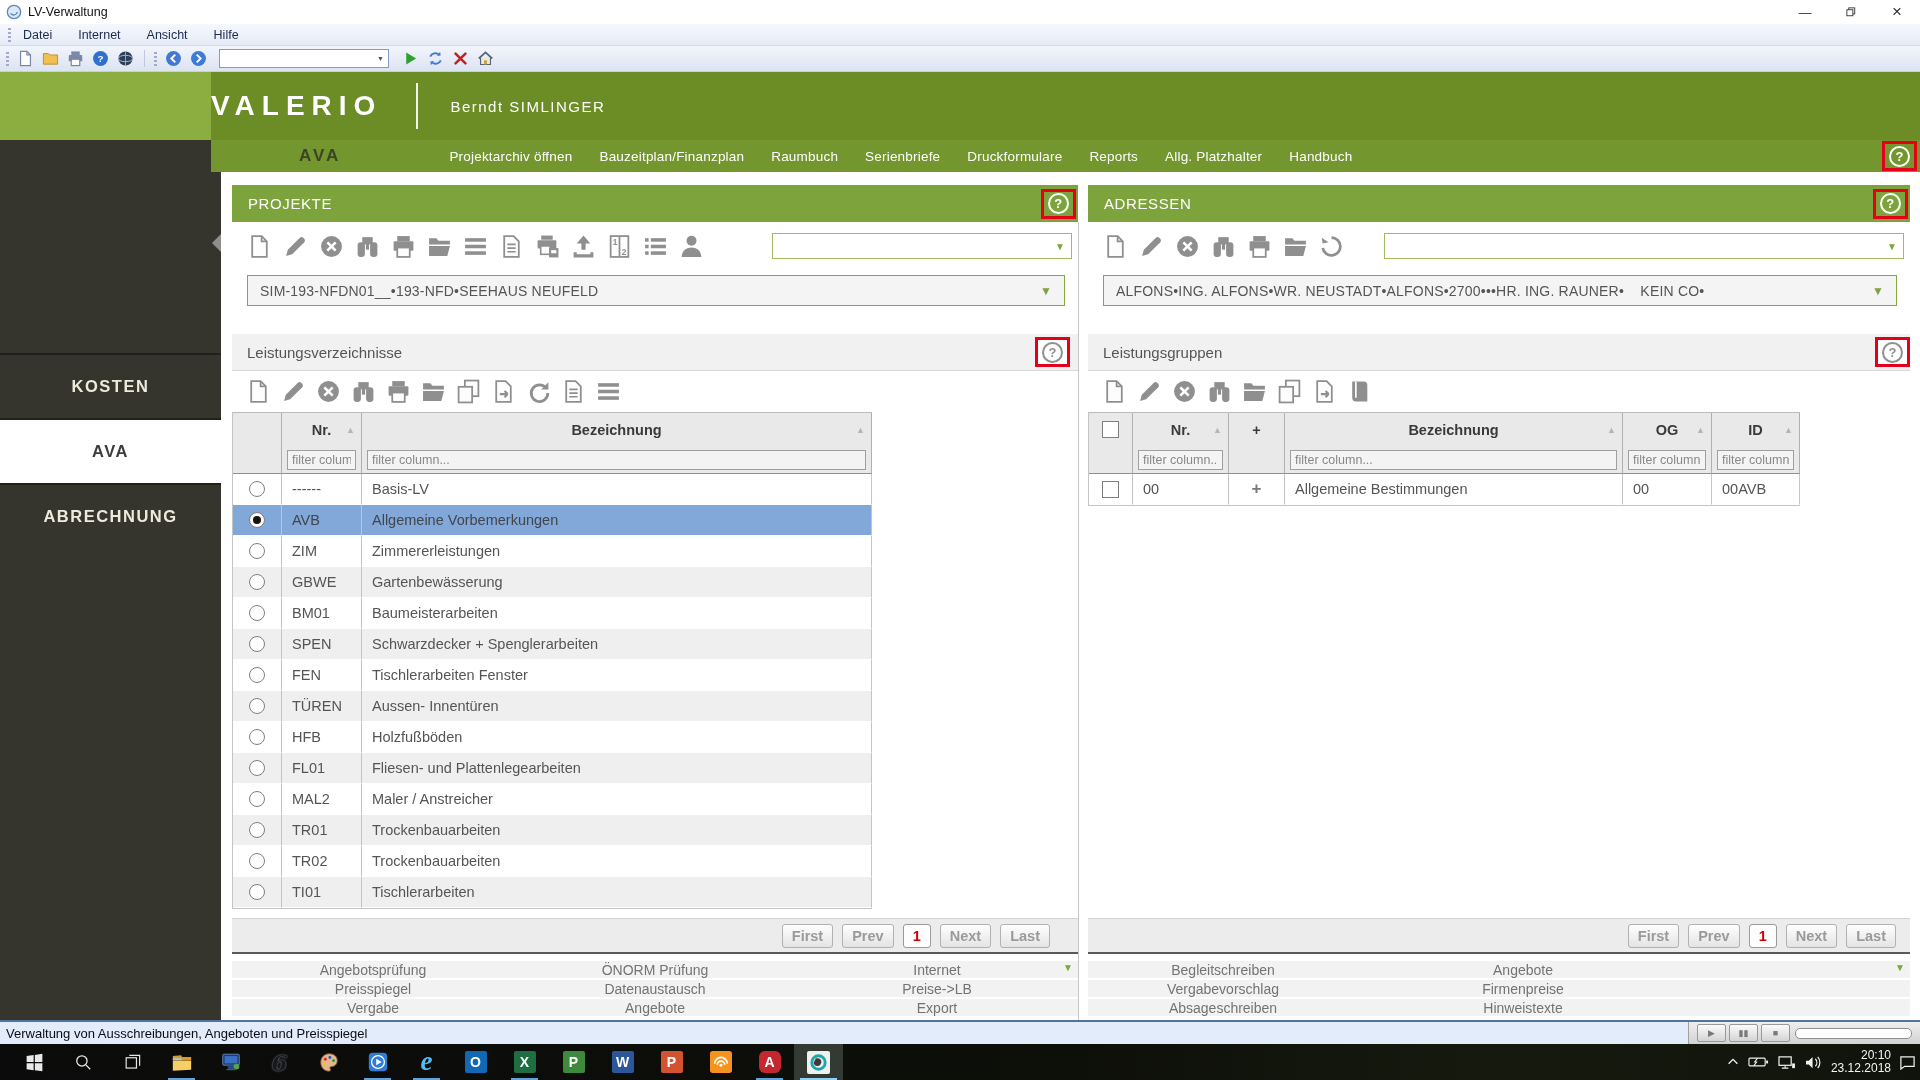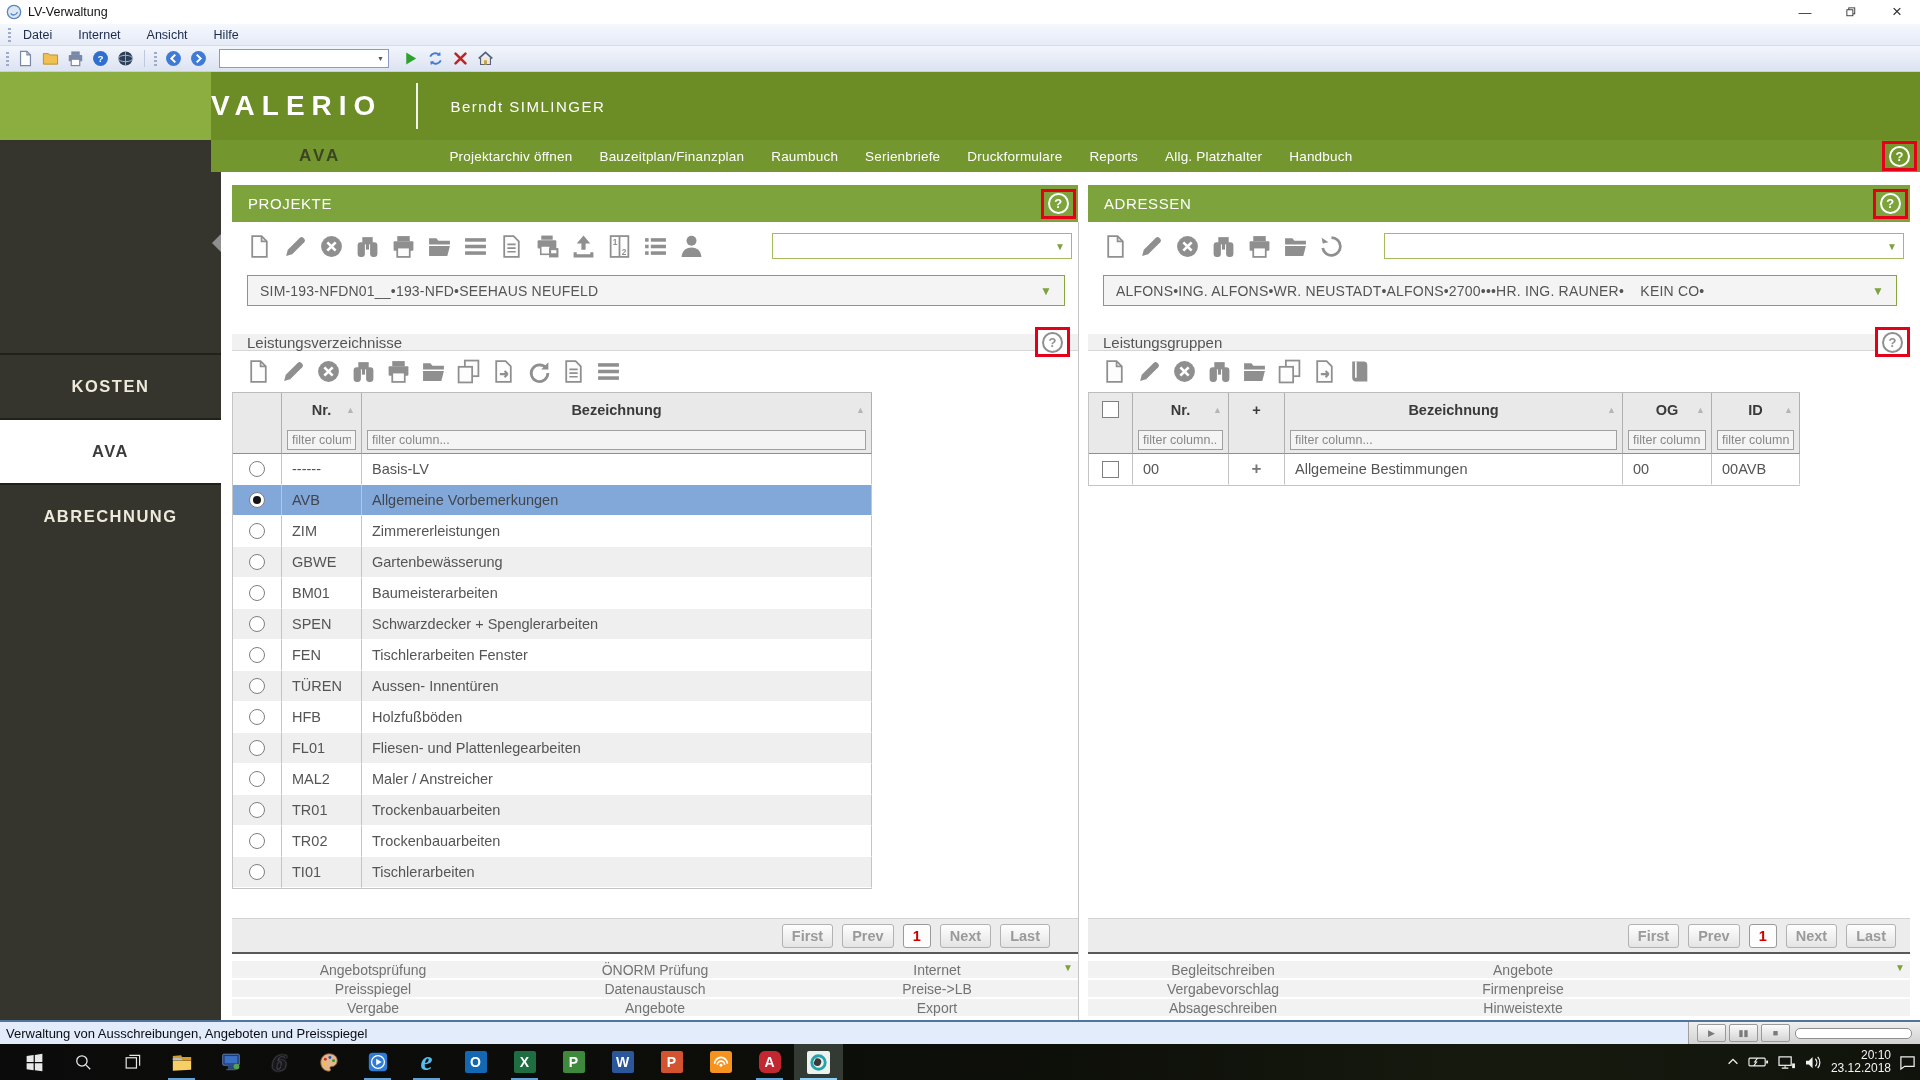--- a/index.html
+++ b/index.html
@@ -71,21 +71,21 @@
   .tools-row.small{height:41px;gap:10px;padding-left:14px}
   .tool{width:25px;height:25px;color:#8f8f8f;display:flex;flex:none}
   .tool svg{width:100%;height:100%}
   .mini-combo{margin-left:auto;margin-right:6px;width:300px;height:26px;background:#fff;border:1px solid #a3bd5e;display:flex;align-items:center;font-size:13px;color:#555;padding-left:6px}
   .mini-combo::after{content:"▼";color:#7ca33c;font-size:10px;margin-left:auto;padding-right:6px}
   .col-right .mini-combo{width:520px}
 
   .big-select{margin:5px 13px 0 15px;height:31px;border:1px solid #85a93e;background:#f4f4f4;display:flex;align-items:center;padding:0 12px;font-size:14px;color:#555;letter-spacing:.2px;flex:none;white-space:nowrap;overflow:hidden}
   .big-select::after{content:"▼";color:#7ca33c;font-size:12px;margin-left:auto;padding-left:8px}
 
-  .section-head{margin-top:28px;height:17px;background:#f1f1f1;border-bottom:1px solid #d6d6d6;display:flex;align-items:center;padding-left:15px;font-size:15px;color:#555;flex:none}
+  .section-head{margin-top:28px;height:37px;background:#f1f1f1;border-bottom:1px solid #d6d6d6;display:flex;align-items:center;padding-left:15px;font-size:15px;color:#555;flex:none}
   .section-head .help-box{margin-left:auto;background:#fff}
   .col-left .section-head .help-box{margin-right:8px}
 
   
   .data-table{width:640px;font-size:14.5px;color:#555;border-left:1px solid #c4c4c4;border-top:1px solid #bcbcbc;border-bottom:1px solid #c4c4c4;flex:none}
   .col-right .data-table{width:712px}
   .t-row{display:grid}
   .lv-cols{grid-template-columns:49px 80px 510px}
   .lg-cols{grid-template-columns:44px 96px 56px 338px 89px 88px}
   .th{background:#e9e9e9;border-right:1px solid #b0b0b0;height:33px;display:flex;align-items:center;justify-content:center;font-weight:bold;color:#3a3a3a;font-size:14.5px;position:relative}

